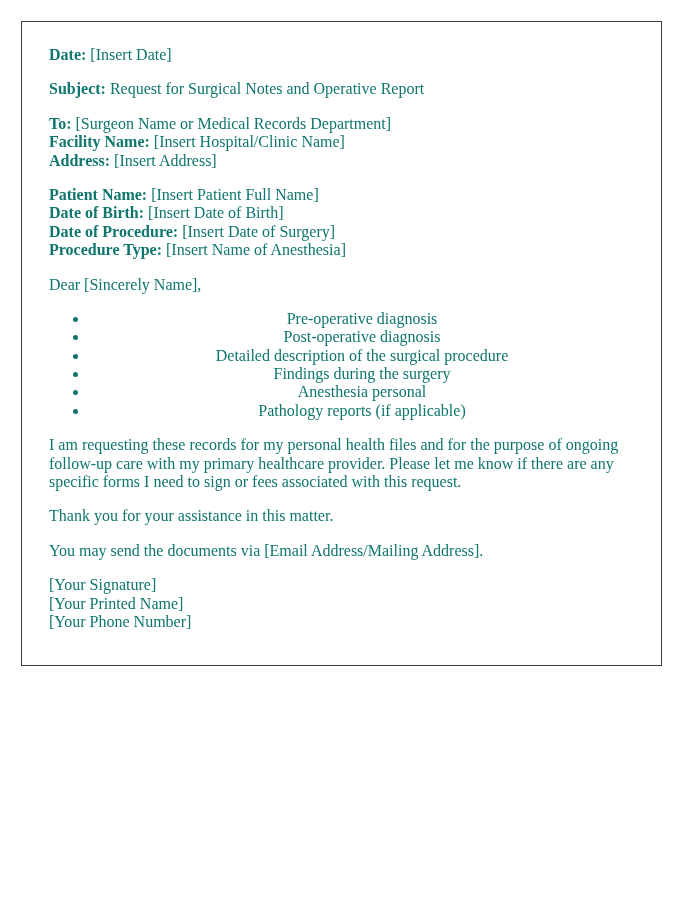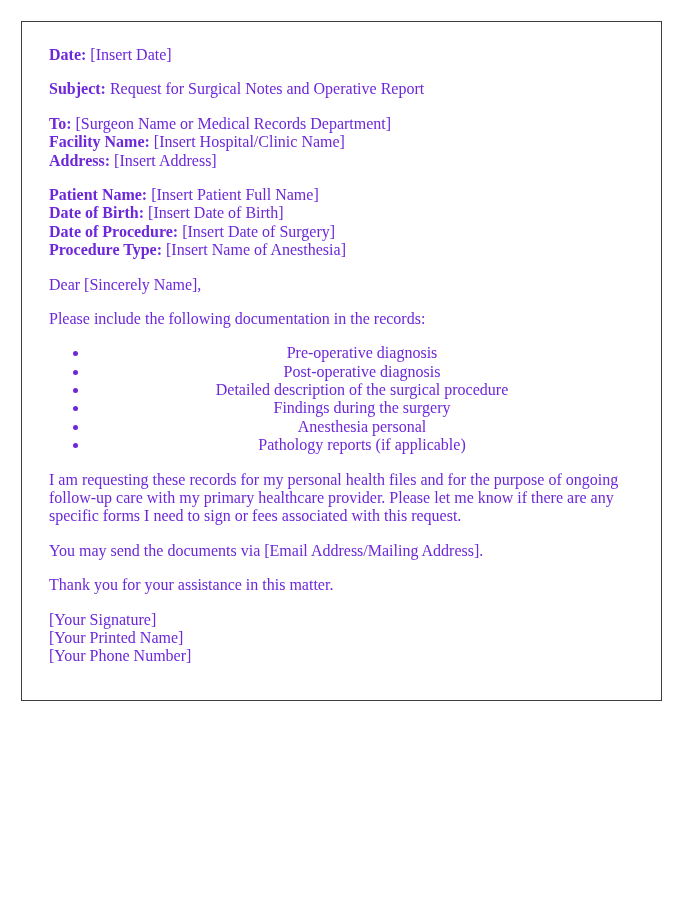--- a/index.html
+++ b/index.html
@@ -12,21 +12,21 @@
     height: 900px;
     overflow: hidden;
   }
   .letter {
     box-sizing: border-box;
     width: 641px;
     margin: 21px 38px 0 21px;
     border: 1px solid #3d3d3d;
     padding: 8px 26px 18px 27px;
     background: #ffffff;
-    color: #6d28d9;
+    color: #0f766e;
     font-family: "Liberation Serif", "DejaVu Serif", serif;
     font-size: 16px;
     line-height: 1.15;
   }
   .letter p {
     margin: 16px 0;
   }
   .letter ul {
     margin: 16px 0;
     padding-left: 40px;
@@ -49,33 +49,32 @@
 
   <p><strong>Subject:</strong><span> Request for Surgical Notes and Operative Report</span></p>
 
   <p><strong>To:</strong><span> [Surgeon Name or Medical Records Department]</span><br><strong>Facility Name:</strong><span> [Insert Hospital/Clinic Name]</span><br><strong>Address:</strong><span> [Insert Address]</span></p>
 
   <p><strong>Patient Name:</strong><span> [Insert Patient Full Name]</span><br><strong>Date of Birth:</strong><span> [Insert Date of Birth]</span><br><strong>Date of Procedure:</strong><span> [Insert Date of Surgery]</span><br><strong>Procedure Type:</strong><span> [Insert Name of Anesthesia]</span></p>
 
   <p>Dear [Sincerely Name],</p>
 
 
-  <p>Please include the following documentation in the records:</p>
 
   <ul>
     <li>Pre-operative diagnosis</li>
     <li>Post-operative diagnosis</li>
     <li>Detailed description of the surgical procedure</li>
     <li>Findings during the surgery</li>
     <li>Anesthesia personal</li>
     <li>Pathology reports (if applicable)</li>
   </ul>
 
   <p>I am requesting these records for my personal health files and for the purpose of ongoing follow-up care with my primary healthcare provider. Please let me know if there are any specific forms I need to sign or fees associated with this request.</p>
 
+  <p>Thank you for your assistance in this matter.</p>
+
   <p>You may send the documents via [Email Address/Mailing Address].</p>
-
-  <p>Thank you for your assistance in this matter.</p>
 
 
   <p><span>[Your Signature]</span><br><span>[Your Printed Name]</span><br><span>[Your Phone Number]</span></p>
 
 </div>
 
 </body></html>

